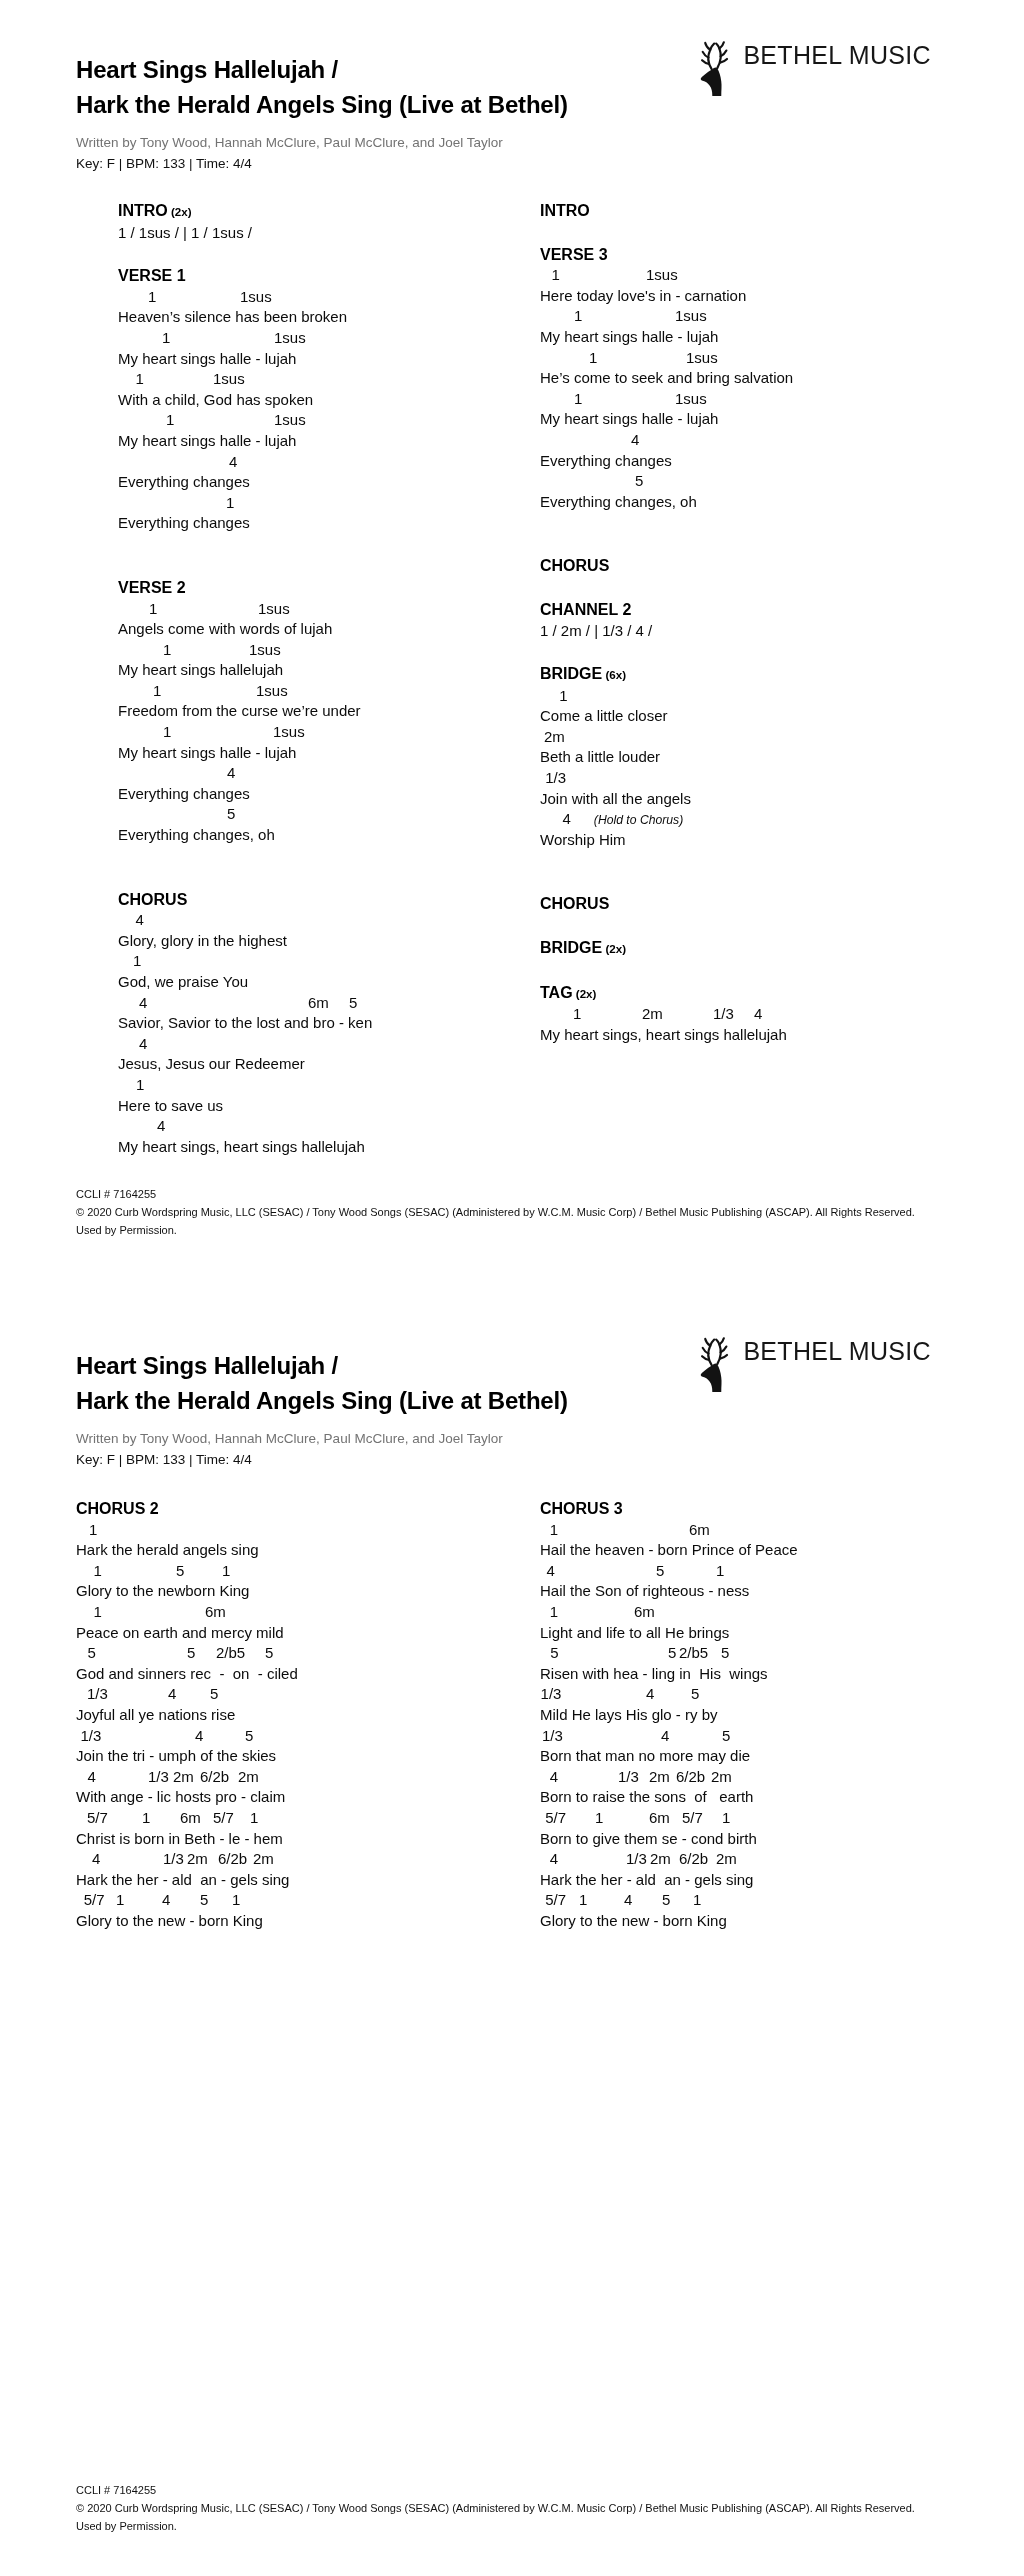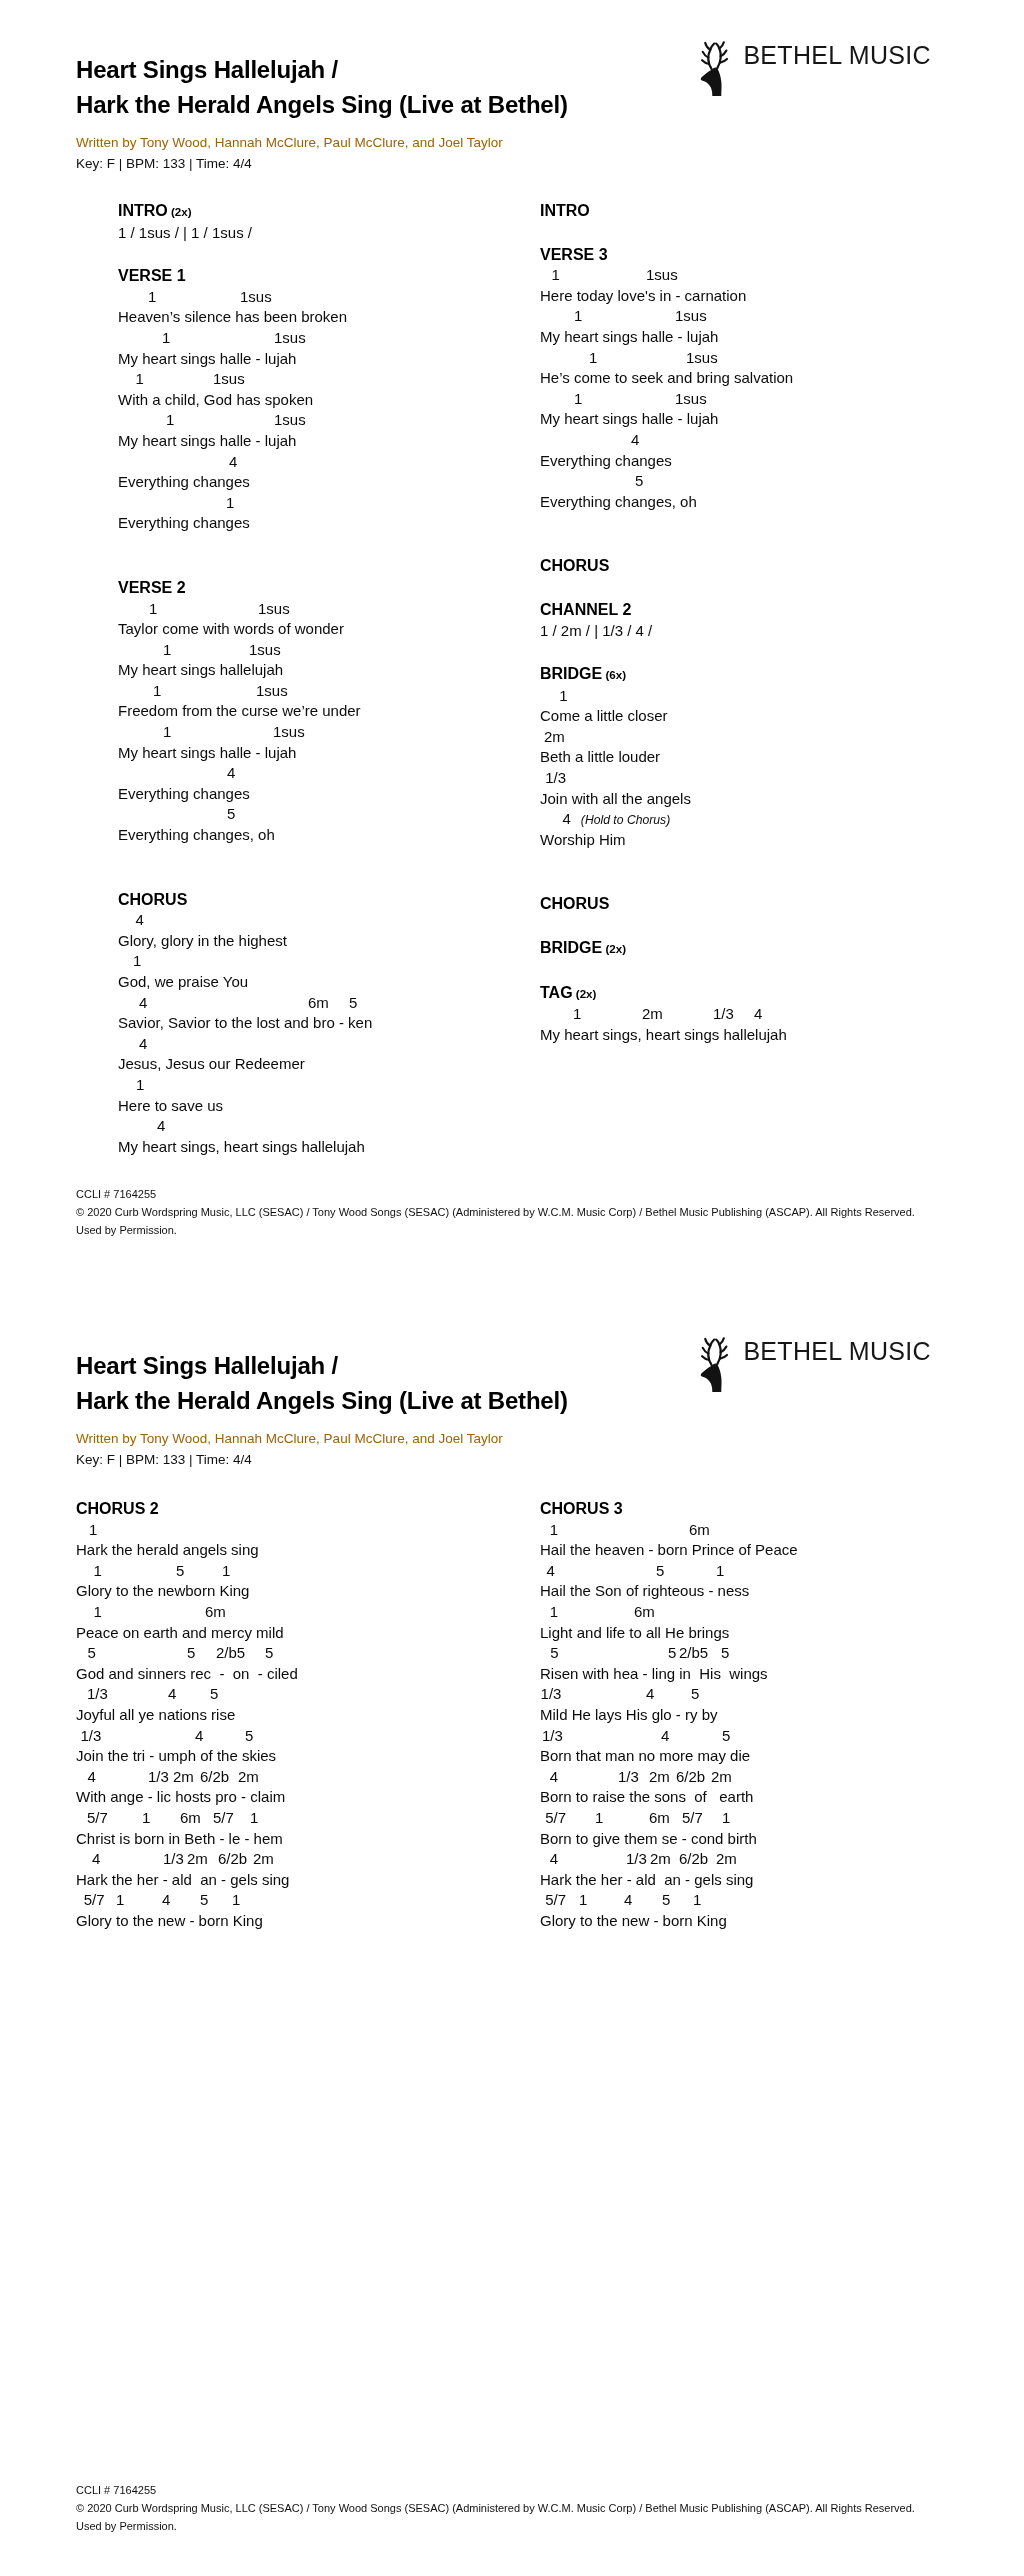--- a/index.html
+++ b/index.html
@@ -6,34 +6,34 @@
   body{
     width:1025px;height:2576px;position:relative;background:#ffffff;
     font-family:"Liberation Sans","DejaVu Sans",sans-serif;color:#0b0b0b;
     overflow:hidden;
   }
   .page{position:absolute;left:0;width:1012px;height:1288px;}
   #page-1{top:0;}
   #page-2{top:1296px;}
   .page-header{position:absolute;left:76px;top:52px;width:631px;}
   .title{font-size:24px;font-weight:700;line-height:35px;letter-spacing:-0.2px;color:#000;}
-  .writers{font-size:13.5px;line-height:21px;margin-top:10.3px;color:#a16207;}
+  .writers{font-size:13.5px;line-height:21px;margin-top:10.3px;color:#737373;}
   .meta{font-size:13.5px;line-height:21px;color:#111;}
   .logo{position:absolute;left:694px;top:41px;display:flex;}
   .logo svg{display:block;}
   .logo-text{font-size:25px;letter-spacing:0.3px;color:#161616;margin-left:6.4px;white-space:pre;}
   .column{position:absolute;width:464px;}
   .section{margin-bottom:23px;}
   .section.ends-couplet{margin-bottom:44px;}
   .sec-header{font-size:16px;font-weight:700;line-height:20.6px;color:#000;white-space:pre;}
   .suffix{font-size:11.6px;font-weight:700;}
   .chordtext{font-size:15px;line-height:20.6px;white-space:pre;}
   .chordrow{position:relative;height:20.6px;font-size:15px;line-height:20.6px;}
   .chord{position:absolute;top:0;white-space:pre;}
-  .note{font-size:12.2px;font-style:italic;margin-left:10px;}
+  .note{font-size:12.2px;font-style:italic;margin-left:23px;}
   .lyric{font-size:15px;line-height:20.6px;white-space:pre;}
   .footer{position:absolute;left:76px;top:1185px;font-size:11px;line-height:18px;color:#111;width:927px;}
 </style>
 </head>
 <body>
 
 <div class="page" id="page-1">
   <div class="page-header">
     <div class="title">Heart Sings Hallelujah /</div>
     <div class="title">Hark the Herald Angels Sing (Live at Bethel)</div>
@@ -91,21 +91,21 @@
           <span class="chord" style="left: 108px;">1</span>
         </div>
         <div class="lyric">Everything changes</div>
       </div>
       <div class="section ends-couplet">
         <div class="sec-header">VERSE 2</div>
         <div class="chordrow">
           <span class="chord" style="left: 31px;">1</span>
           <span class="chord" style="left: 140px;">1sus</span>
         </div>
-        <div class="lyric">Taylor come with words of wonder</div>
+        <div class="lyric">Angels come with words of lujah</div>
         <div class="chordrow">
           <span class="chord" style="left: 45px;">1</span>
           <span class="chord" style="left: 131px;">1sus</span>
         </div>
         <div class="lyric">My heart sings hallelujah</div>
         <div class="chordrow">
           <span class="chord" style="left: 35px;">1</span>
           <span class="chord" style="left: 138px;">1sus</span>
         </div>
         <div class="lyric">Freedom from the curse we’re under</div>

